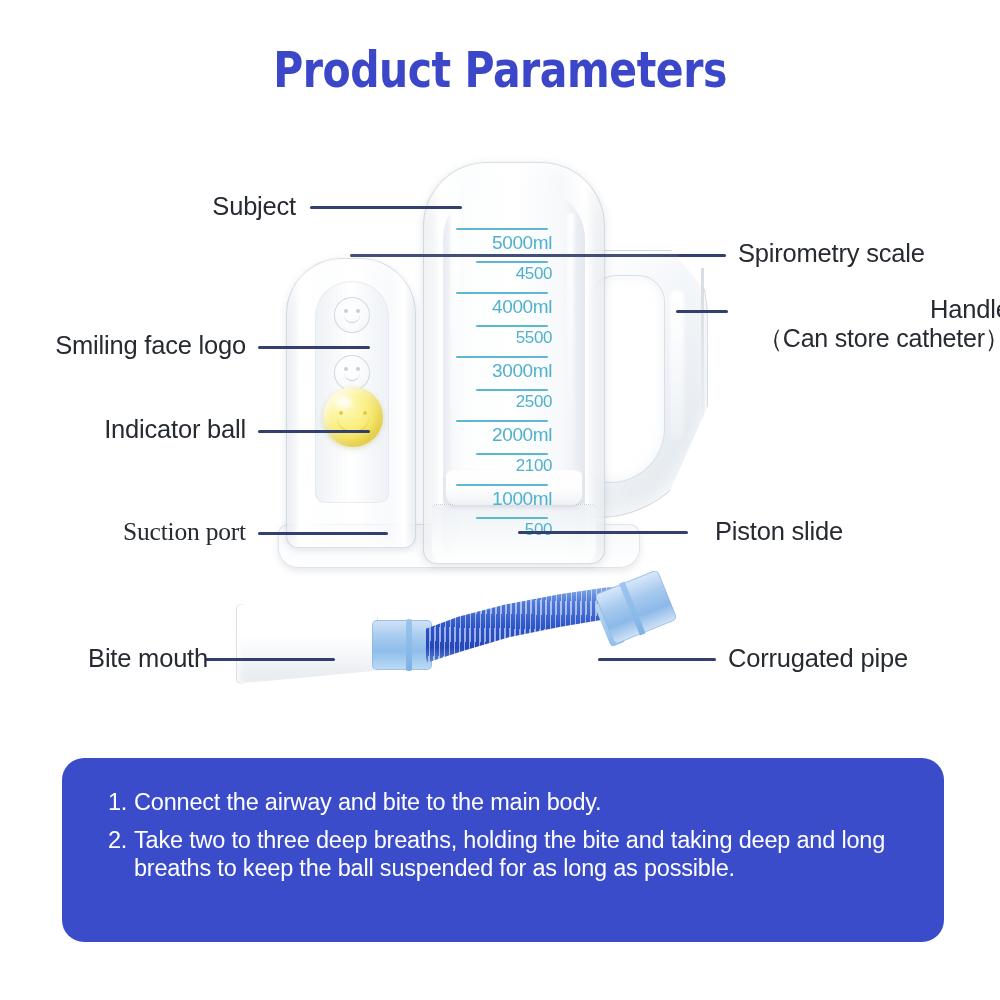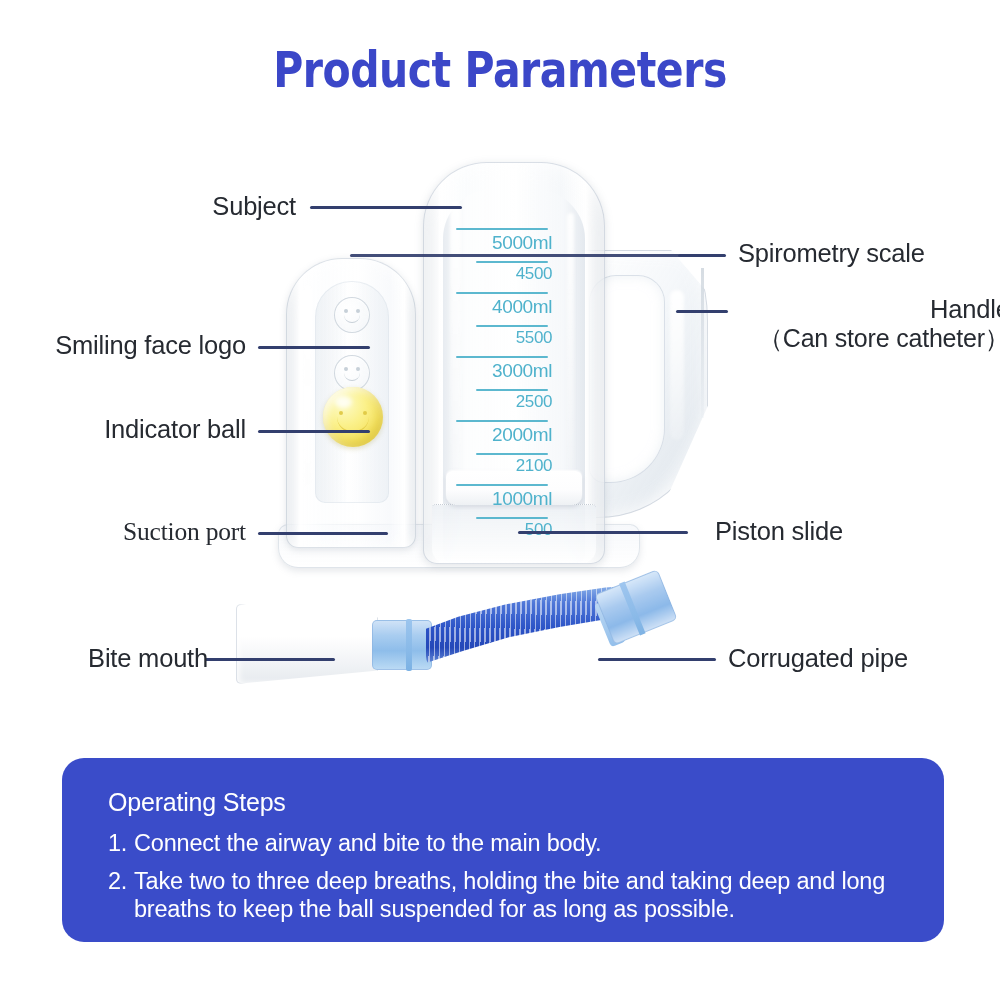--- a/index.html
+++ b/index.html
@@ -371,21 +371,20 @@
 
 <div class="callout r" style="left:702px;top:517px;margin-left:13px;">
   <span>Piston slide</span>
 </div>
 
 <div class="callout r" style="left:728px;top:644px;">
   <span>Corrugated pipe</span>
 </div>
 
 <div id="steps-box">
-  <div id="steps-title">Operating Steps</div>
 
   <div class="step">
     <span class="num">1.</span>
     <span class="txt">Connect the airway and bite to the main body.</span>
   </div>
 
   <div class="step">
     <span class="num">2.</span>
     <span class="txt">Take two to three deep breaths, holding the bite and taking deep and long breaths to keep the ball suspended for as long as possible.</span>
   </div>

